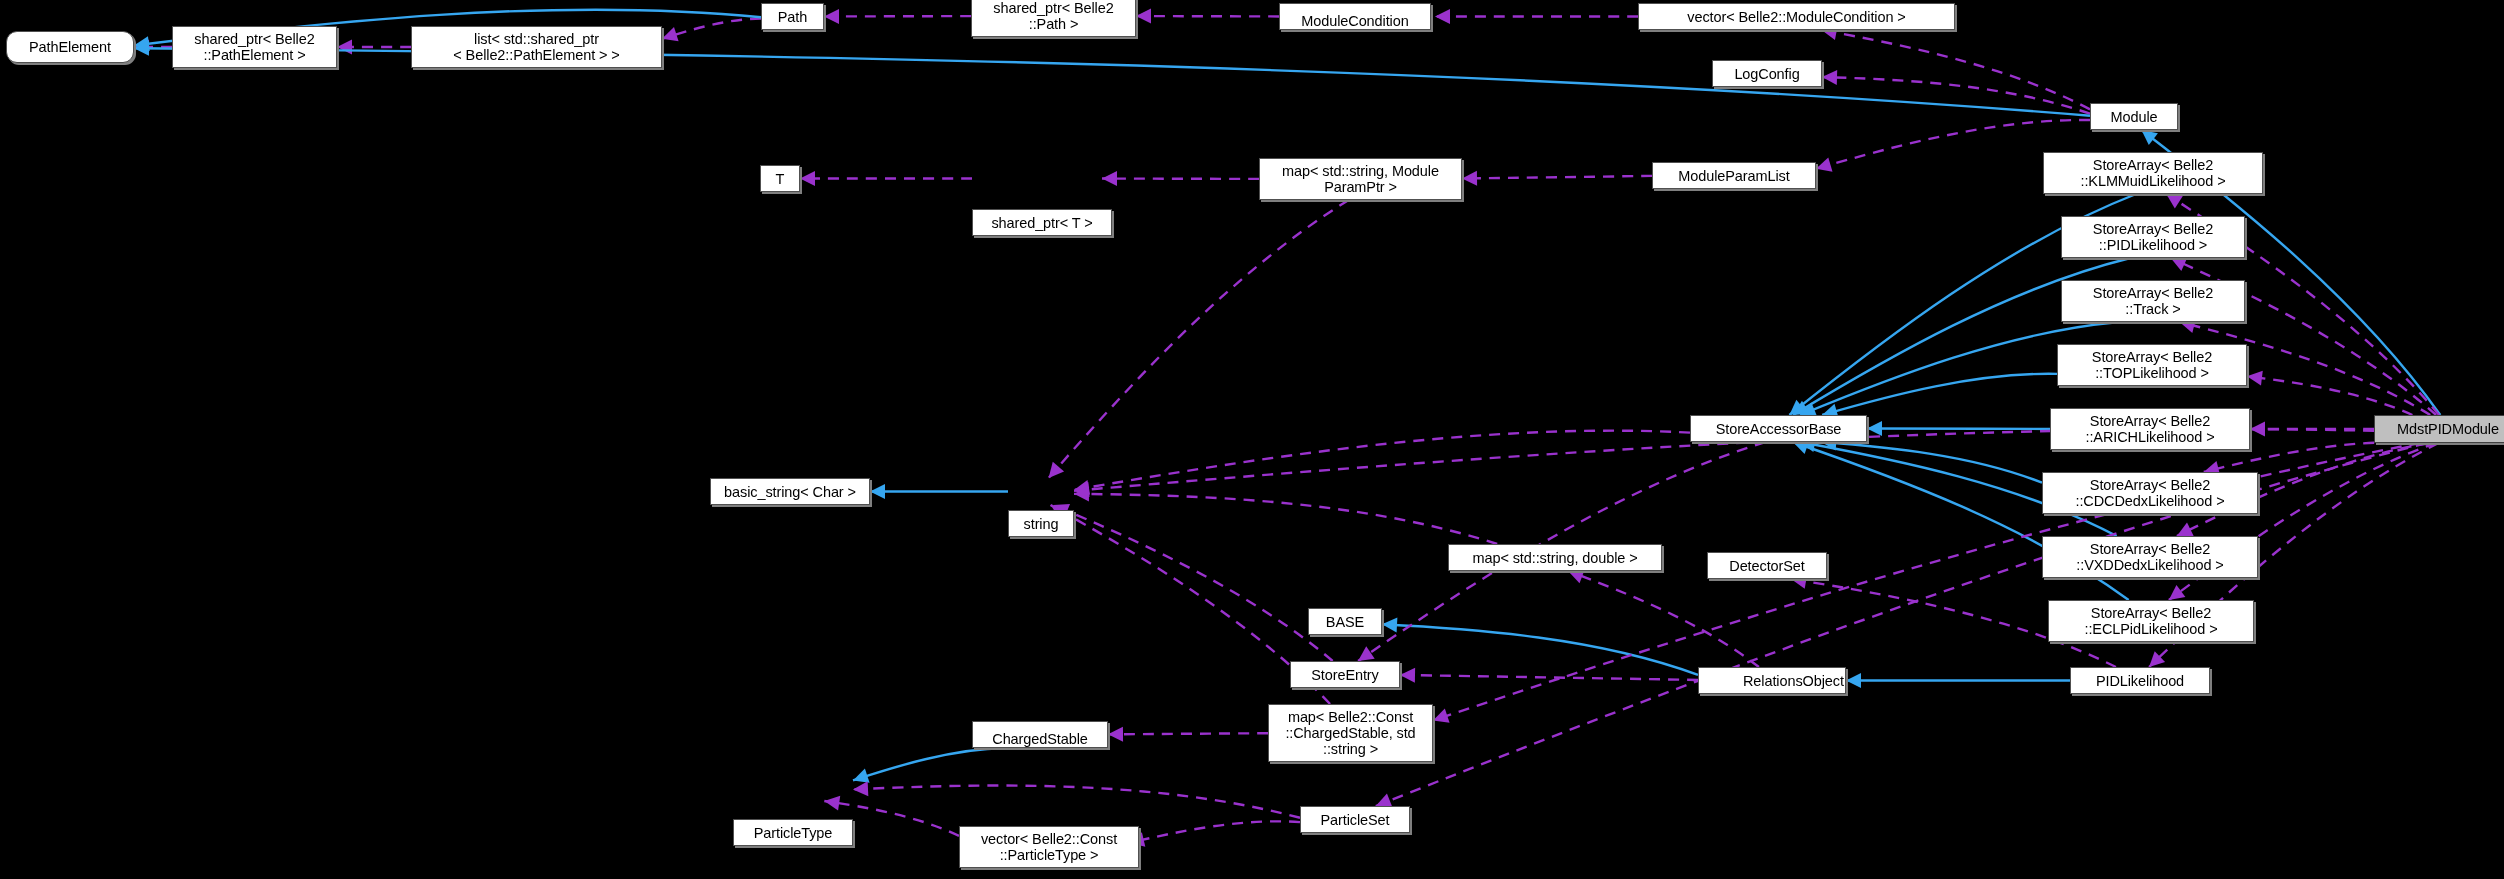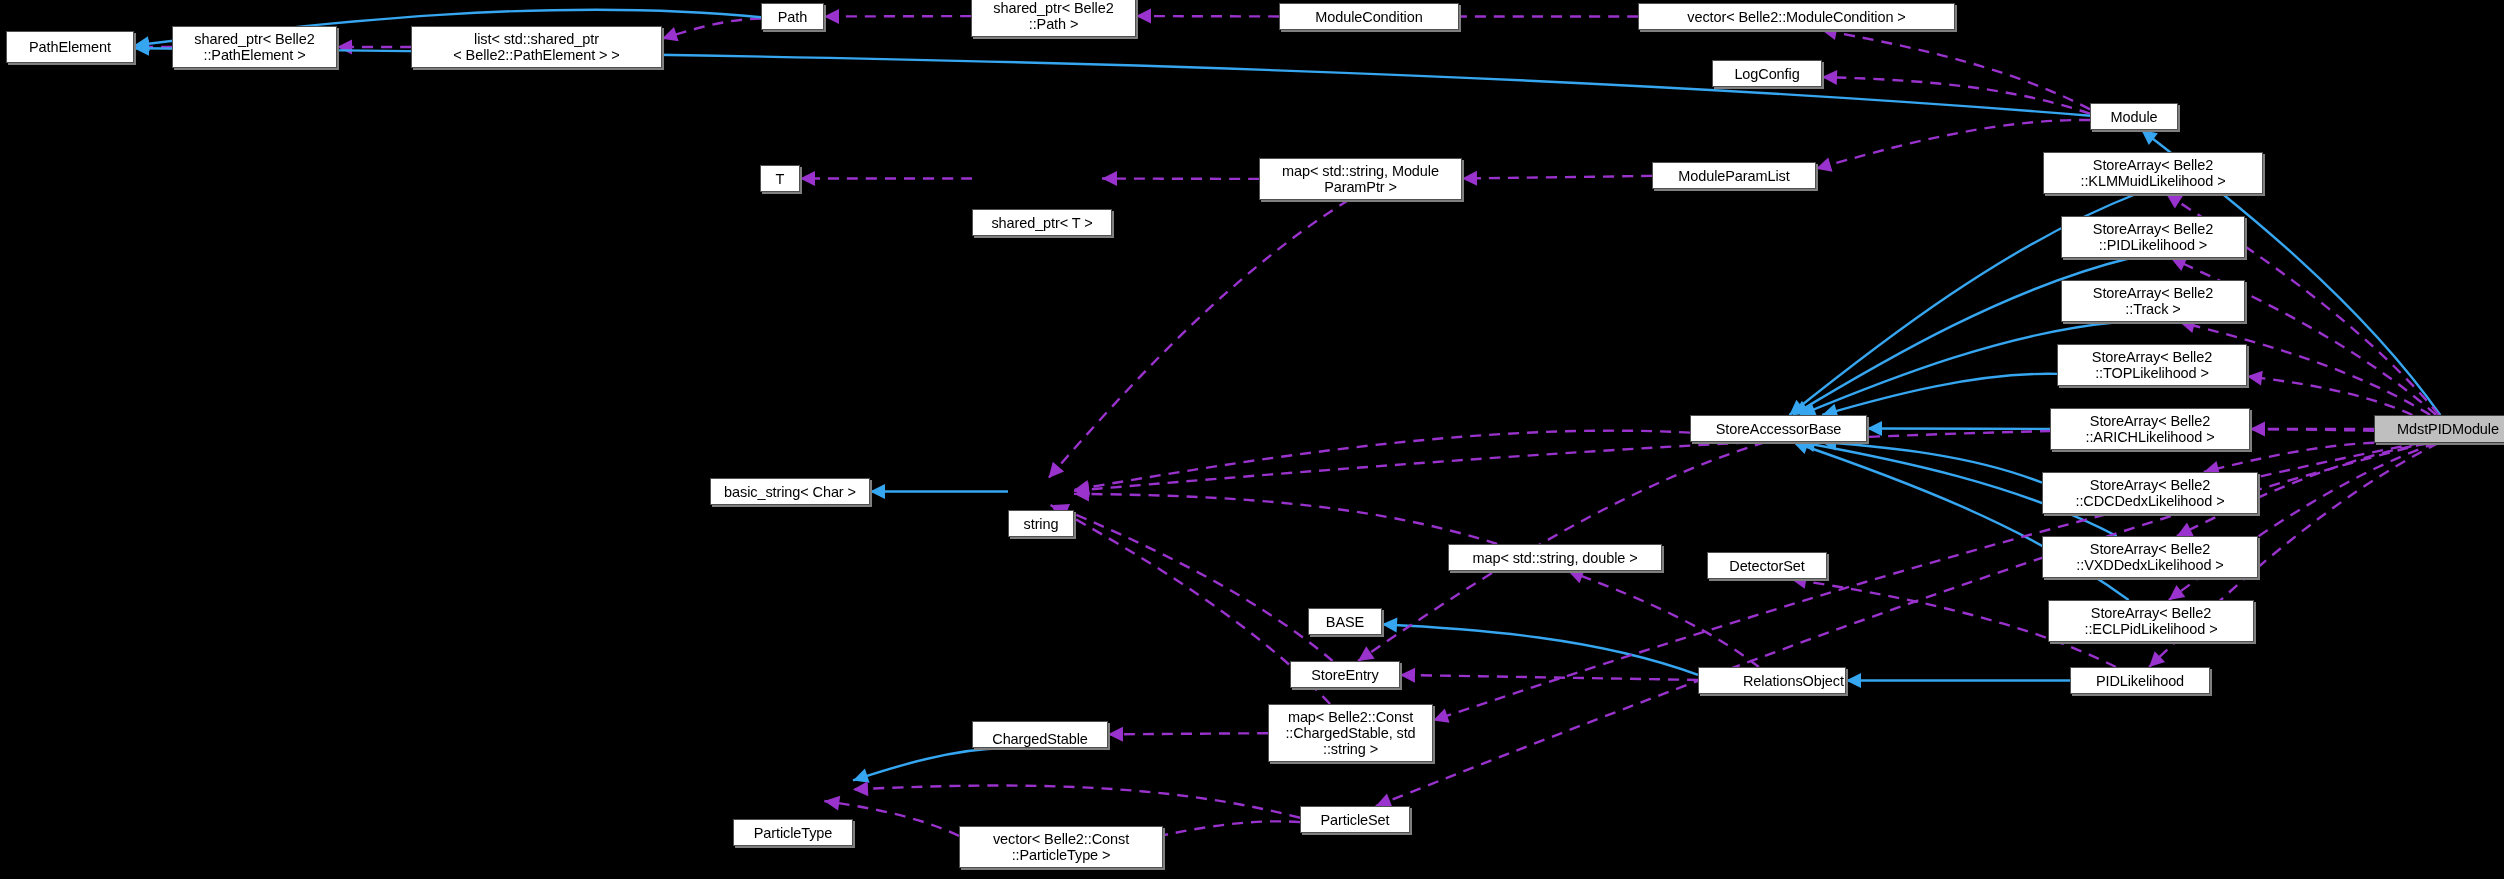--- a/index.html
+++ b/index.html
@@ -169,29 +169,29 @@
       <path d="M2420.201480263158,443 C2086.308561461924,505.67117625085916 1725.1022289217515,622.7614058930833 1433,720.4314350797266" class="edge-usage"></path>
       <polygon points="1433,720.4314350797266 1449.6041612083525,722.7876673617915 1444.8474825506635,708.5618454822835" class="arrow-usage"></polygon>
       <path d="M2426.4478873239436,443 C2069.9316344183053,534.4346505891368 1686.0837221387303,682.9223252945684 1375.7823943661972,806" class="edge-usage"></path>
       <polygon points="1375.7823943661972,806 1392.4908648179553,807.4411853325395 1386.9604249032836,793.4979348381172" class="arrow-usage"></polygon>
       <path d="M2374,430.8079246624023 C1943.6194831144974,420.60203203610786 1463.3097415572486,457.7439020344007 1074,490.693763326226" class="edge-usage"></path>
       <polygon points="1074,490.693763326226 1089.5790749898204,496.9020177074147 1088.3140484988432,481.9554559630828" class="arrow-usage"></polygon>
       <path d="M1765.4157012195121,442 C1616.7900570339264,487.84687434590376 1473.1805788218412,582.0884371729519 1358.0842987804879,661" class="edge-usage"></path>
       <polygon points="1358.0842987804879,661 1374.6968516967527,658.7036799865203 1366.214774519463,646.3321656589004" class="arrow-usage"></polygon>
     </svg>
   <div id="nodes-layer">
-      <div class="node-box" style="left: 6px; top: 31px; width: 128px; height: 32px;"><span class="node-label">PathElement</span></div>
+      <div class="node-box" style="left: 6px; top: 31px; width: 128px; height: 32px; border-radius: 11px;"><span class="node-label">PathElement</span></div>
       <div class="node-box" style="left: 172px; top: 26px; width: 165px; height: 42px;"><span class="node-label">shared_ptr&lt; Belle2
 ::PathElement &gt;</span></div>
       <div class="node-box" style="left: 411px; top: 26px; width: 251px; height: 42px;"><span class="node-label">list&lt; std::shared_ptr
 &lt; Belle2::PathElement &gt; &gt;</span></div>
       <div class="node-box" style="left: 761px; top: 3px; width: 63px; height: 27px;"><span class="node-label">Path</span></div>
       <div class="node-box" style="left: 971px; top: -5px; width: 165px; height: 42px;"><span class="node-label">shared_ptr&lt; Belle2
 ::Path &gt;</span></div>
-      <div class="node-box" style="left: 1279px; top: 3px; width: 180px; height: 27px;"><span class="node-label">ModuleCondition</span></div>
+      <div class="node-box" style="left: 1279px; top: 3px; width: 152px; height: 27px; align-items: flex-end;"><span class="node-label">ModuleCondition</span></div>
       <div class="node-box" style="left: 1638px; top: 3px; width: 317px; height: 27px;"><span class="node-label">vector&lt; Belle2::ModuleCondition &gt;</span></div>
       <div class="node-box" style="left: 1712px; top: 60px; width: 110px; height: 27px;"><span class="node-label">LogConfig</span></div>
       <div class="node-box" style="left: 2090px; top: 103px; width: 88px; height: 27px;"><span class="node-label">Module</span></div>
       <div class="node-box" style="left: 760px; top: 165px; width: 40px; height: 27px;"><span class="node-label">T</span></div>
       <div class="node-box" style="left: 972px; top: 165px; width: 140px; height: 27px; margin-top: 44px;"><span class="node-label">shared_ptr&lt; T &gt;</span></div>
       <div class="node-box" style="left: 1259px; top: 158px; width: 203px; height: 42px;"><span class="node-label">map&lt; std::string, Module
 ParamPtr &gt;</span></div>
       <div class="node-box" style="left: 1652px; top: 162px; width: 164px; height: 27px;"><span class="node-label">ModuleParamList</span></div>
       <div class="node-box" style="left: 2043px; top: 152px; width: 220px; height: 42px;"><span class="node-label">StoreArray&lt; Belle2
 ::KLMMuidLikelihood &gt;</span></div>
@@ -218,16 +218,16 @@
       <div class="node-box" style="left: 1707px; top: 552px; width: 120px; height: 27px;"><span class="node-label">DetectorSet</span></div>
       <div class="node-box" style="left: 1308px; top: 608px; width: 74px; height: 27px;"><span class="node-label">BASE</span></div>
       <div class="node-box" style="left: 1290px; top: 661px; width: 110px; height: 27px;"><span class="node-label">StoreEntry</span></div>
       <div class="node-box" style="left: 1698px; top: 667px; width: 148px; height: 27px; padding-left: 40px;"><span class="node-label">RelationsObject</span></div>
       <div class="node-box" style="left: 1268px; top: 704px; width: 165px; height: 58px;"><span class="node-label">map&lt; Belle2::Const
 ::ChargedStable, std
 ::string &gt;</span></div>
       <div class="node-box" style="left: 972px; top: 721px; width: 136px; height: 27px; align-items: flex-end;"><span class="node-label">ChargedStable</span></div>
       <div class="node-box" style="left: 733px; top: 774px; width: 120px; height: 27px; margin-top: 45px;"><span class="node-label">ParticleType</span></div>
       <div class="node-box" style="left: 1300px; top: 806px; width: 110px; height: 27px;"><span class="node-label">ParticleSet</span></div>
-      <div class="node-box" style="left: 959px; top: 826px; width: 204px; height: 42px;"><span class="node-label">vector&lt; Belle2::Const
+      <div class="node-box" style="left: 959px; top: 826px; width: 180px; height: 42px;"><span class="node-label">vector&lt; Belle2::Const
 ::ParticleType &gt;</span></div>
     </div>
 </div>
 
 </body></html>

